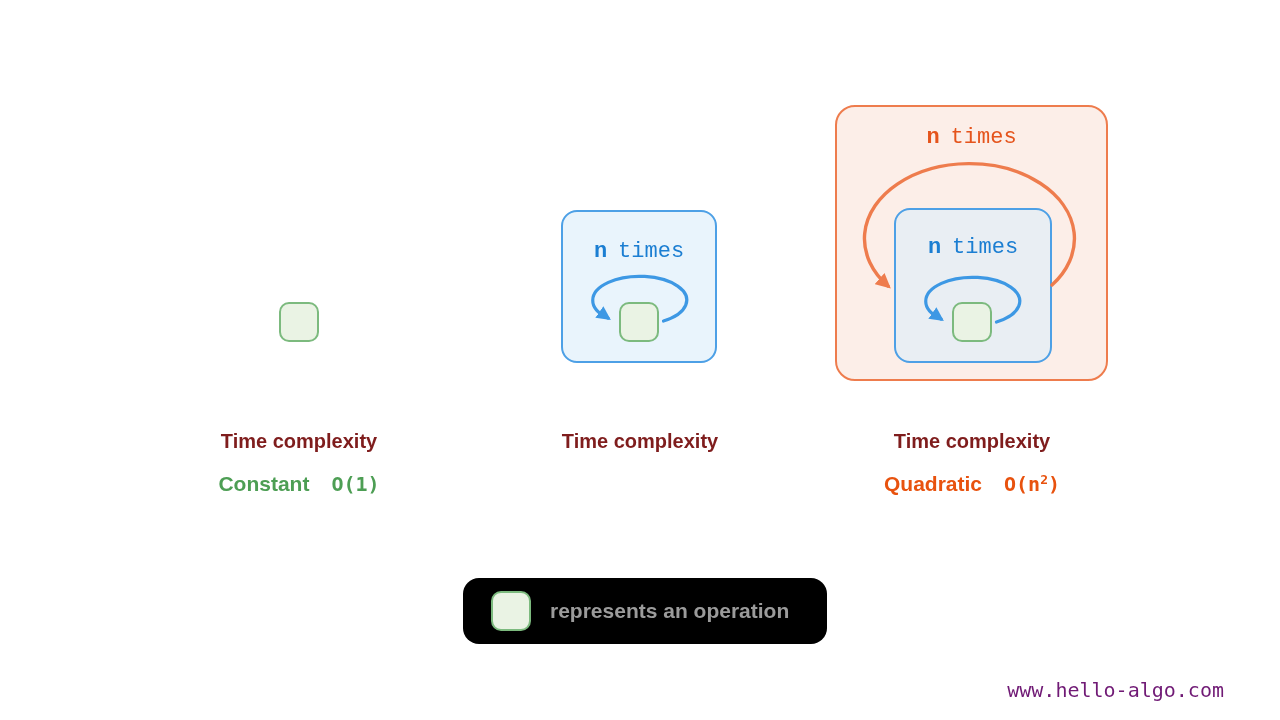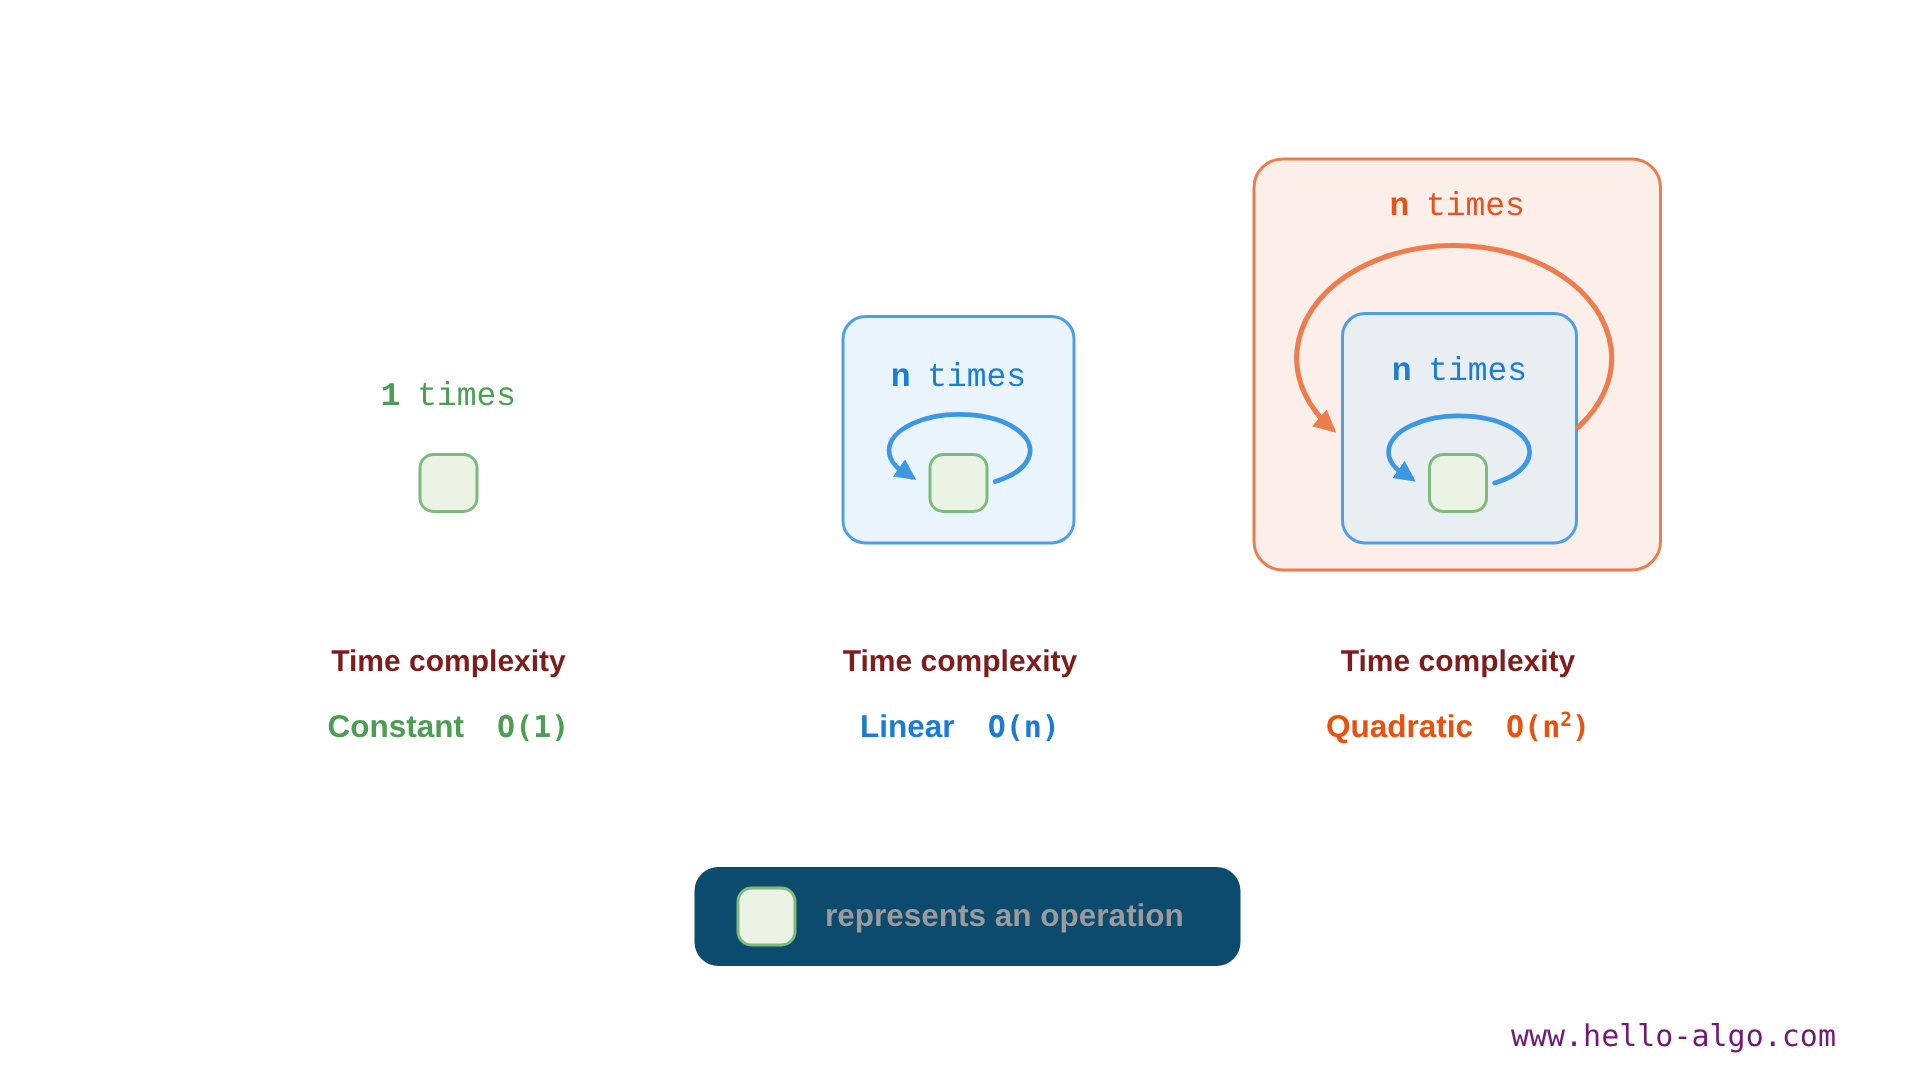--- a/index.html
+++ b/index.html
@@ -56,21 +56,21 @@
   .col-left  { left:149px; }
   .col-mid   { left:490px; }
   .col-right { left:822px; }
   .c-green  { color:#4d9e54; }
   .c-blue   { color:#1a7cd3; }
   .c-orange { color:#e8520e; }
 
   
   #legend {
     position:absolute; left:463px; top:578px; width:364px; height:66px;
-    background:#0c4a6e; border-radius:16px; z-index:1;
+    background:#000000; border-radius:16px; z-index:1;
     display:flex; align-items:center;
   }
   #legend .op-square { position:static; margin-left:28px; flex:0 0 auto; }
   #legend-label { margin-left:19px; font-size:21px; font-weight:bold; color:#9b9b9b; }
 
   
   #watermark {
     position:absolute; right:56px; top:678px; z-index:4;
     font-family:"DejaVu Sans Mono", monospace; font-size:20px; color:#701a75;
   }
@@ -95,43 +95,37 @@
     </defs>
     <path d="M 663.5 321 A 47 24 0 1 0 608 318" fill="none" stroke="#3d98e4" stroke-width="3.2" stroke-linecap="round" marker-end="url(#arrow-blue)"></path>
     <path d="M 996.5 322 A 47 24 0 1 0 941 319" fill="none" stroke="#3d98e4" stroke-width="3.2" stroke-linecap="round" marker-end="url(#arrow-blue)"></path>
     <path d="M 1052 285 A 105 75 0 1 0 888 286" fill="none" stroke="#ee7c4d" stroke-width="3.4" stroke-linecap="round" marker-end="url(#arrow-orange)"></path>
   </svg>
 
   <div class="op-square" id="sq-constant"></div>
   <div class="op-square" id="sq-linear"></div>
   <div class="op-square" id="sq-quadratic"></div>
 
-  <div class="loop-label ll-green" id="lbl-constant">
-    <span class="ll-count">1</span><span class="ll-word">times</span>
-  </div>
   <div class="loop-label ll-blue" id="lbl-linear">
     <span class="ll-count">n</span><span class="ll-word">times</span>
   </div>
   <div class="loop-label ll-orange" id="lbl-quadratic-outer">
     <span class="ll-count">n</span><span class="ll-word">times</span>
   </div>
   <div class="loop-label ll-blue" id="lbl-quadratic-inner">
     <span class="ll-count">n</span><span class="ll-word">times</span>
   </div>
 
   <div class="caption-title col-left">Time complexity</div>
   <div class="caption-title col-mid">Time complexity</div>
   <div class="caption-title col-right">Time complexity</div>
 
   <div class="caption-complexity c-green col-left">
     <span class="c-name">Constant</span><span class="c-notation"><span>O(1)</span><sup></sup><span></span></span>
   </div>
-  <div class="caption-complexity c-blue col-mid">
-    <span class="c-name">Linear</span><span class="c-notation"><span>O(n)</span><sup></sup><span></span></span>
-  </div>
   <div class="caption-complexity c-orange col-right">
     <span class="c-name">Quadratic</span><span class="c-notation"><span>O(n</span><sup>2</sup><span>)</span></span>
   </div>
 
   <div id="legend">
     <div class="op-square"></div>
     <div id="legend-label">represents an operation</div>
   </div>
 
   <div id="watermark">www.hello-algo.com</div>

